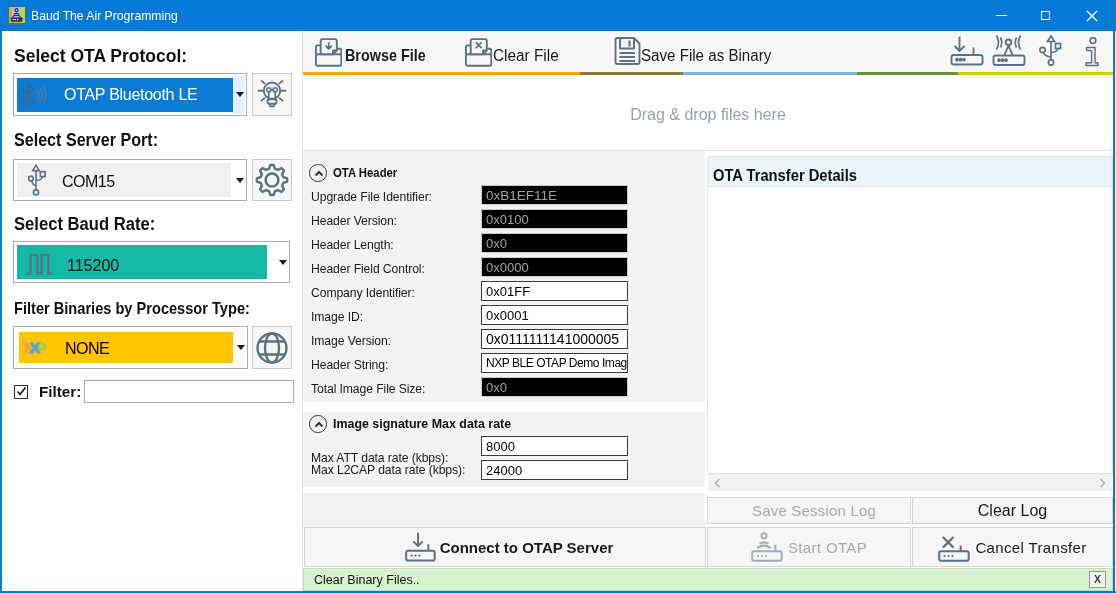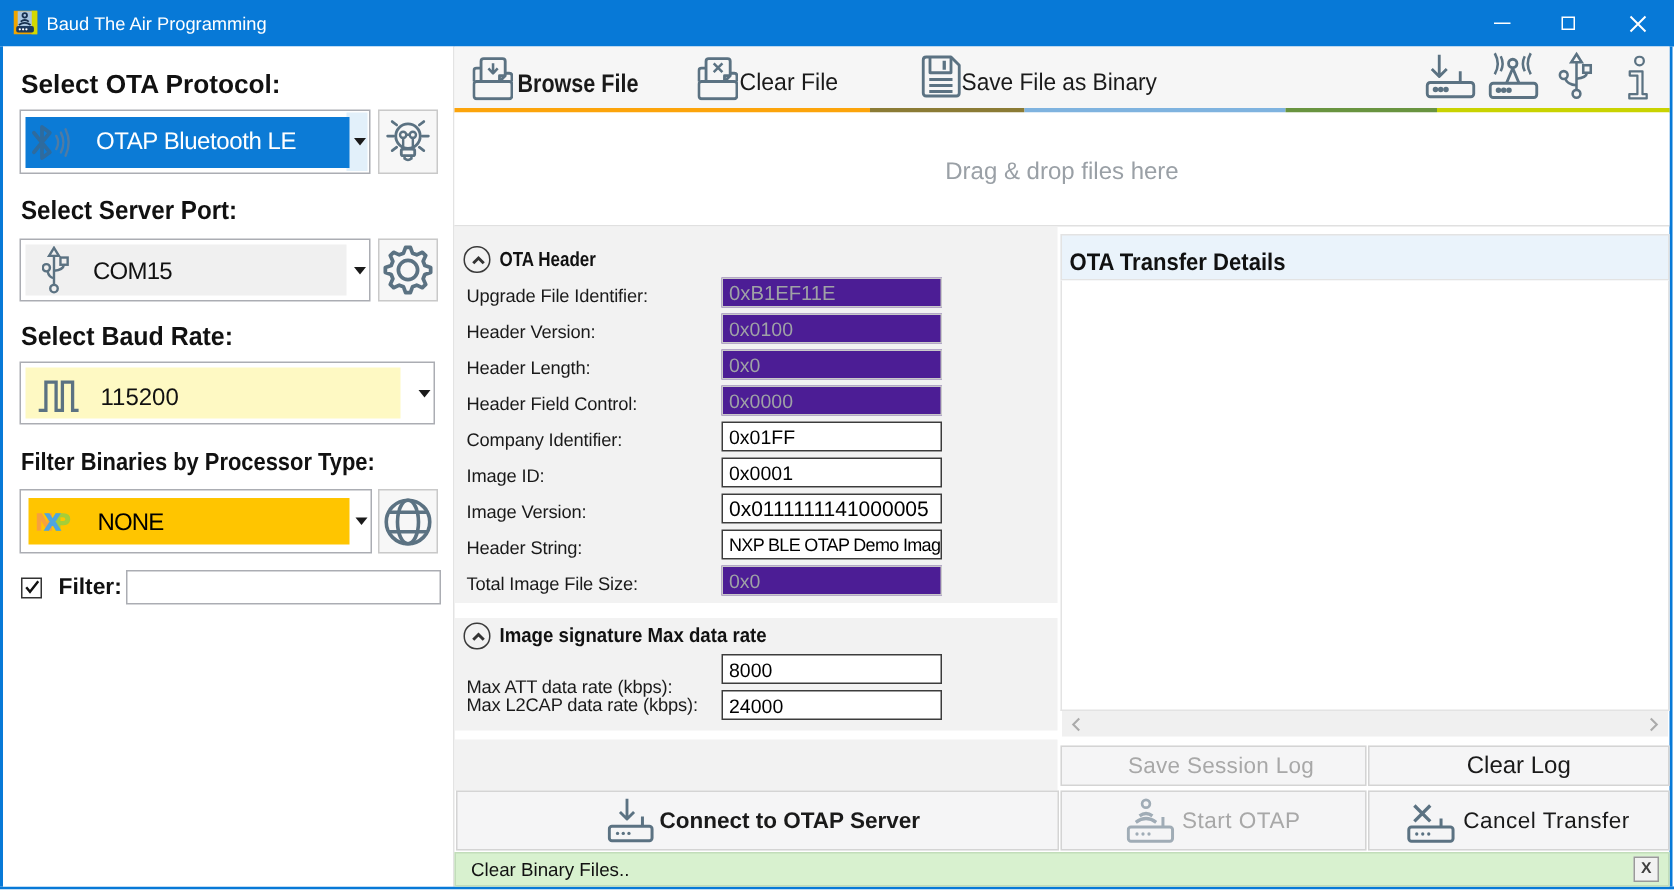--- a/index.html
+++ b/index.html
@@ -28,21 +28,21 @@
 #strip div{position:absolute;top:0;height:3px;}
 #dragarea{left:303px;top:75px;width:810px;height:75px;background:#fff;}
 #dragtext{left:303px;top:106px;width:810px;text-align:center;color:#9aa0a6;font-size:16px;}
 #hdiv1{left:303px;top:150px;width:810px;height:1px;background:#e0e0e0;}
 
 .graysec{position:absolute;left:303px;width:402px;background:#F2F2F2;}
 .sechead{position:absolute;font-weight:bold;font-size:13.5px;color:#111;white-space:pre;transform-origin:left top;}
 .chev{position:absolute;width:17.5px;height:17.5px;border:1.2px solid #3a3a3a;border-radius:50%;background:transparent;}
 .flabel{position:absolute;left:311px;font-size:12.2px;letter-spacing:-0.1px;color:#1a1a1a;white-space:pre;}
 .finput{position:absolute;left:481px;width:147px;height:20px;font-size:13px;padding-left:4px;display:flex;align-items:center;white-space:pre;overflow:hidden;}
-.fdis{background:#4c1d95;border:1px solid #c9c9c9;color:#9fa2a6;}
+.fdis{background:#000000;border:1px solid #c9c9c9;color:#9fa2a6;}
 .fen{background:#fff;border:1px solid #3c3c3c;color:#000;}
 
 #rc-head{left:707px;top:156px;width:406px;height:31px;background:#EAF3FB;border:1px solid #e3e3e3;}
 #rc-headtext{left:713px;top:167px;font-weight:bold;font-size:16px;color:#111;transform:scaleX(0.92);transform-origin:left top;white-space:pre;}
 #rc-log{left:707px;top:187px;width:406px;height:287px;background:#fff;border:1px solid #e3e3e3;border-top:none;}
 #rc-scroll{left:708px;top:474px;width:404px;height:17px;background:#F0F0F0;color:#a9a9a9;font-size:11px;}
 .bigbtn{position:absolute;background:#F5F5F6;border:1px solid #d4d4d4;display:flex;align-items:center;justify-content:center;font-size:15px;color:#1a1a1a;}
 .disab{color:#a8a8a8;}
 
 #status{left:303px;top:568px;width:810px;height:23px;background:#D8F1CF;border:1px solid #c2ddba;}
@@ -142,21 +142,21 @@
 <div class="sidebtn" style="left:252px;top:159px;width:40px;height:42px;">
   <svg width="34" height="34" viewBox="0 0 34 34">
     <path d="M14.0 5.8 L15.4 1.9 L18.6 1.9 L20.0 5.8 L22.8 6.9 L26.6 5.2 L28.8 7.4 L27.1 11.2 L28.2 14.0 L32.1 15.4 L32.1 18.6 L28.2 20.0 L27.1 22.8 L28.8 26.6 L26.6 28.8 L22.8 27.1 L20.0 28.2 L18.6 32.1 L15.4 32.1 L14.0 28.2 L11.2 27.1 L7.4 28.8 L5.2 26.6 L6.9 22.8 L5.8 20.0 L1.9 18.6 L1.9 15.4 L5.8 14.0 L6.9 11.2 L5.2 7.4 L7.4 5.2 L11.2 6.9 Z" fill="none" stroke="#5B7282" stroke-width="2.5" stroke-linejoin="round"></path>
     <circle cx="17" cy="17" r="6.4" fill="none" stroke="#5B7282" stroke-width="2.5"></circle>
   </svg>
 </div>
 
 <div class="llabel" style="top:214px;transform:scaleX(0.95);">Select Baud Rate:</div>
 
 <div class="combo" style="top:241px;width:277px;height:42px;">
-  <div class="item" style="right:22px;background:#fef9c3;">
+  <div class="item" style="right:22px;background:#14b8a6;">
     <div style="margin-left:8px;position:relative;top:2px;">
         <svg width="28" height="22" viewBox="0 0 28 22">
       <path d="M0.8 20.6 L5.6 20.6 L5.6 1.8 L12.4 1.8 L12.4 20.6 L16.6 20.6 L16.6 1.8 L23.4 1.8 L23.4 20.6 L27.4 20.6" fill="none" stroke="#5B7282" stroke-width="2.2"></path>
     </svg>
       </div>
     <div style="color:#111;font-size:16px;margin-left:14px;position:relative;top:4px;">115200</div>
   </div>
   <div class="arr"></div>
 </div>
 

